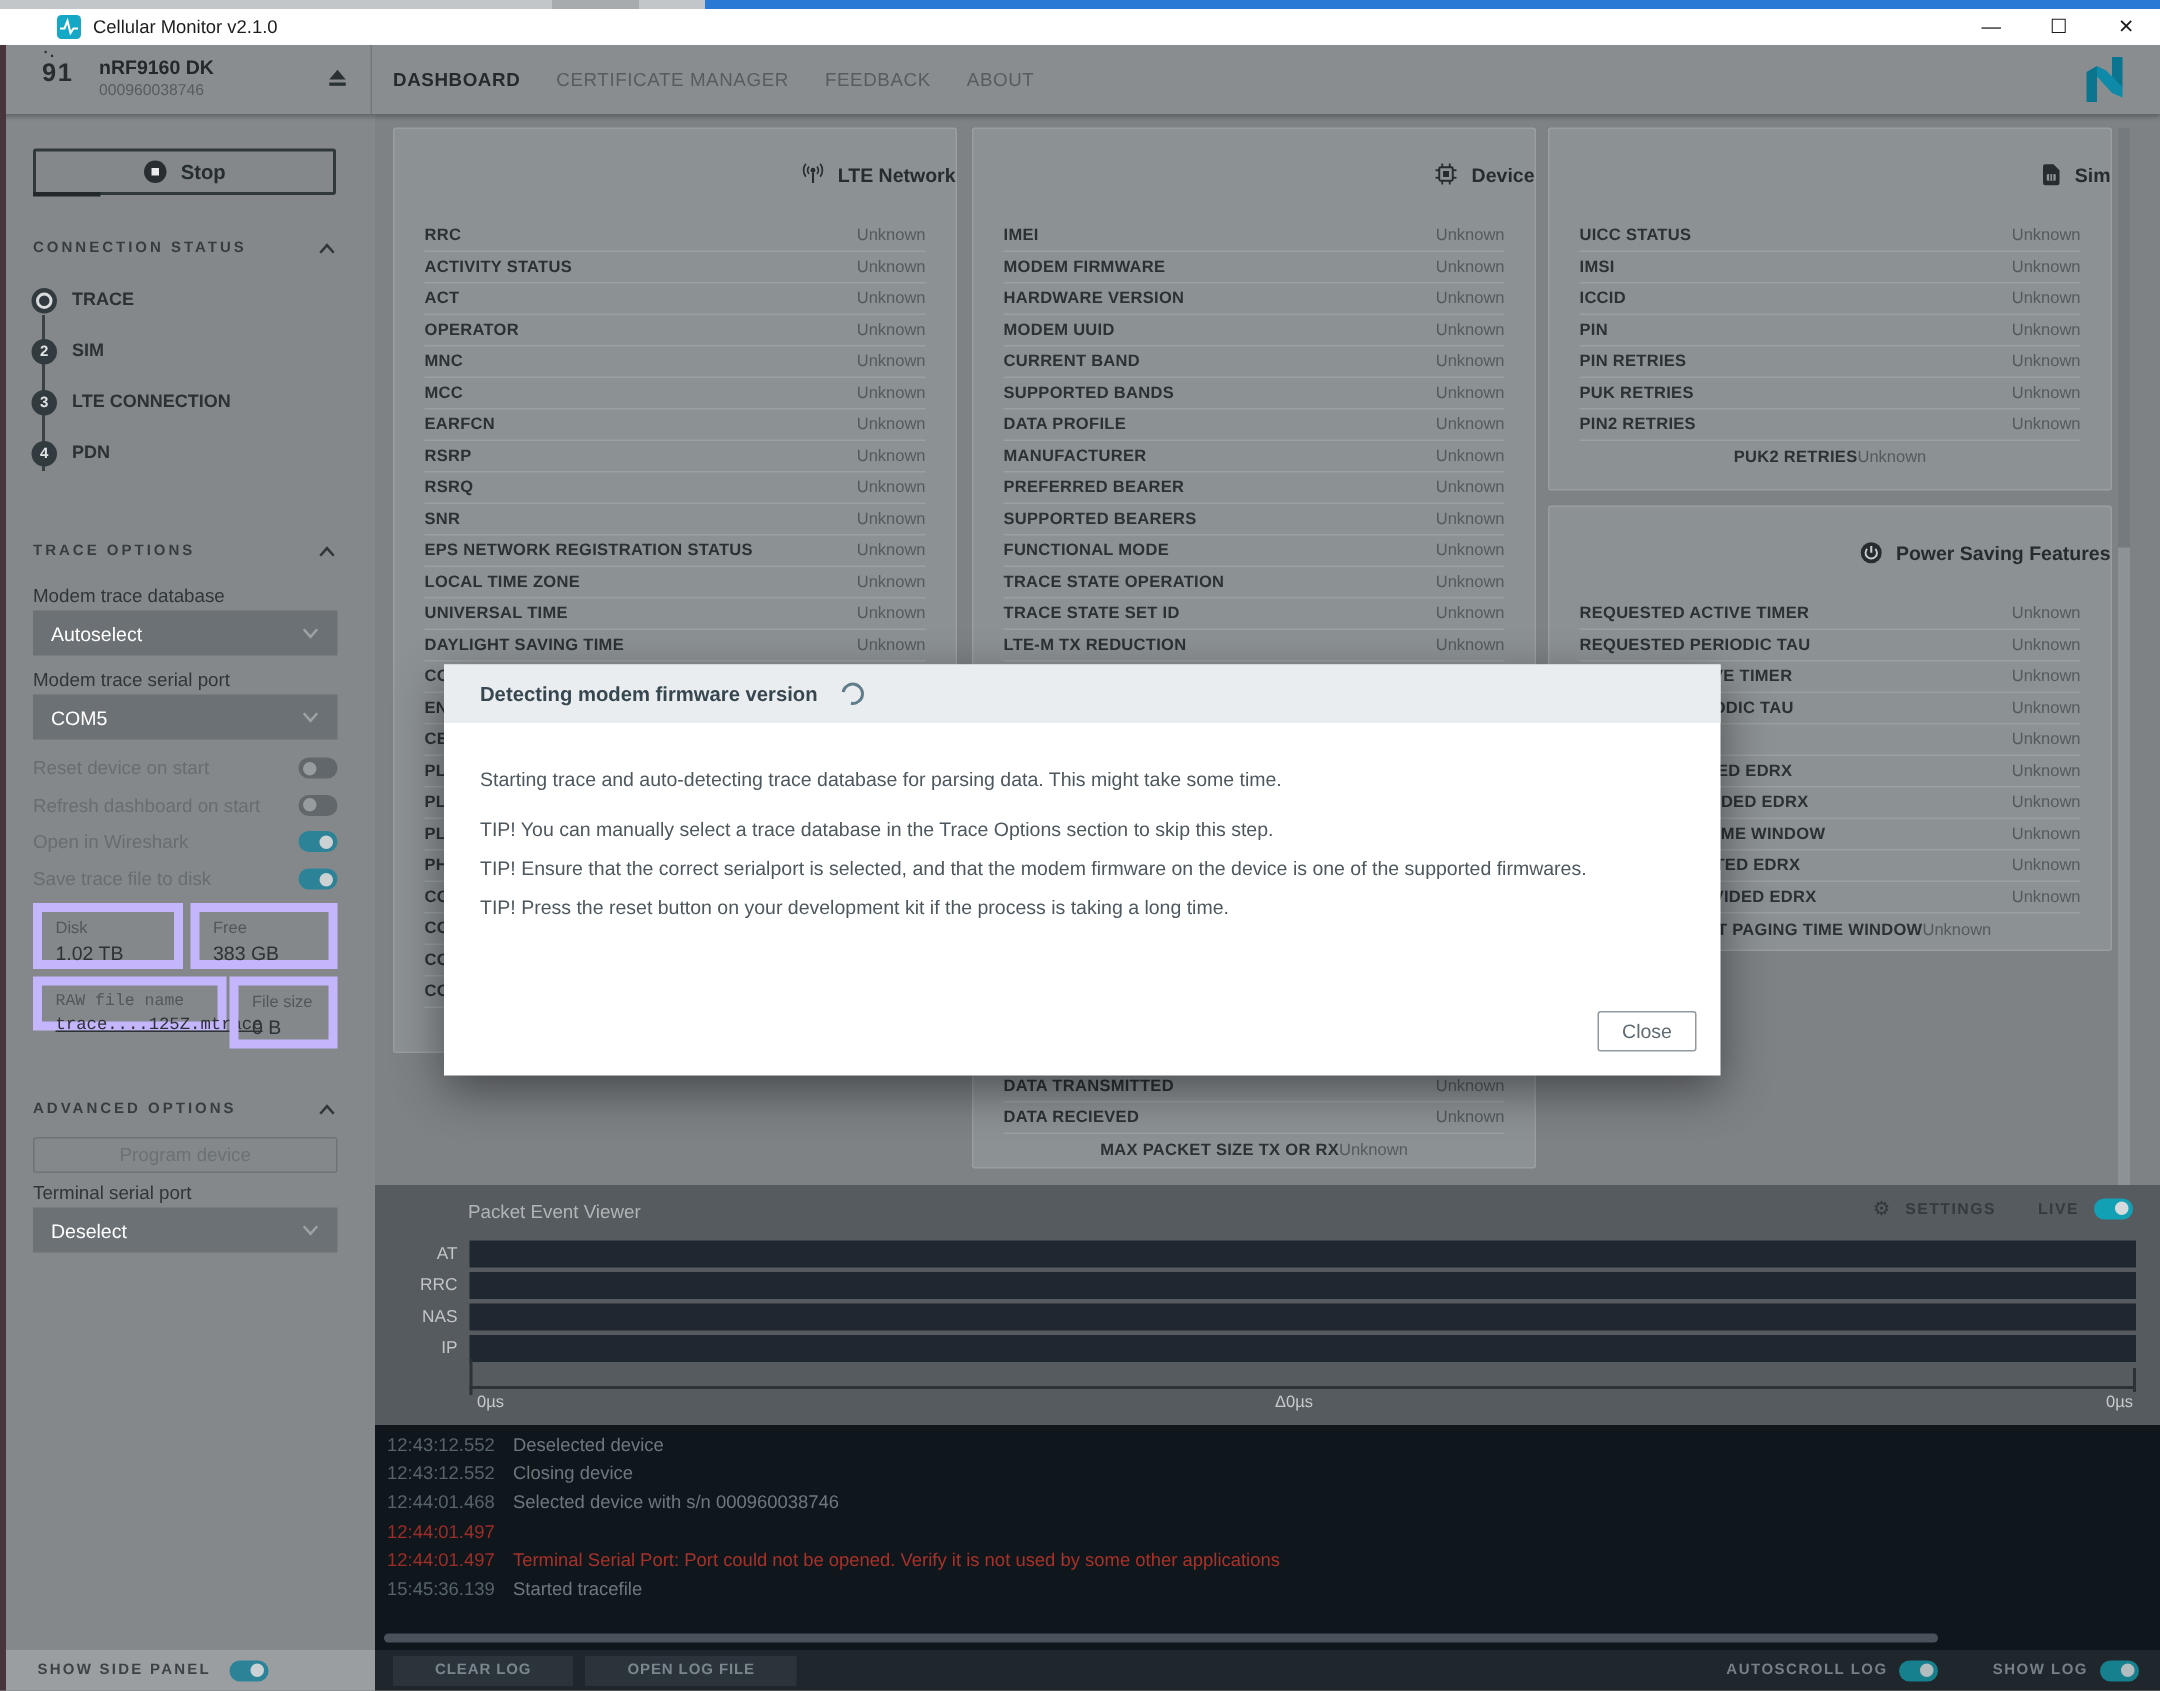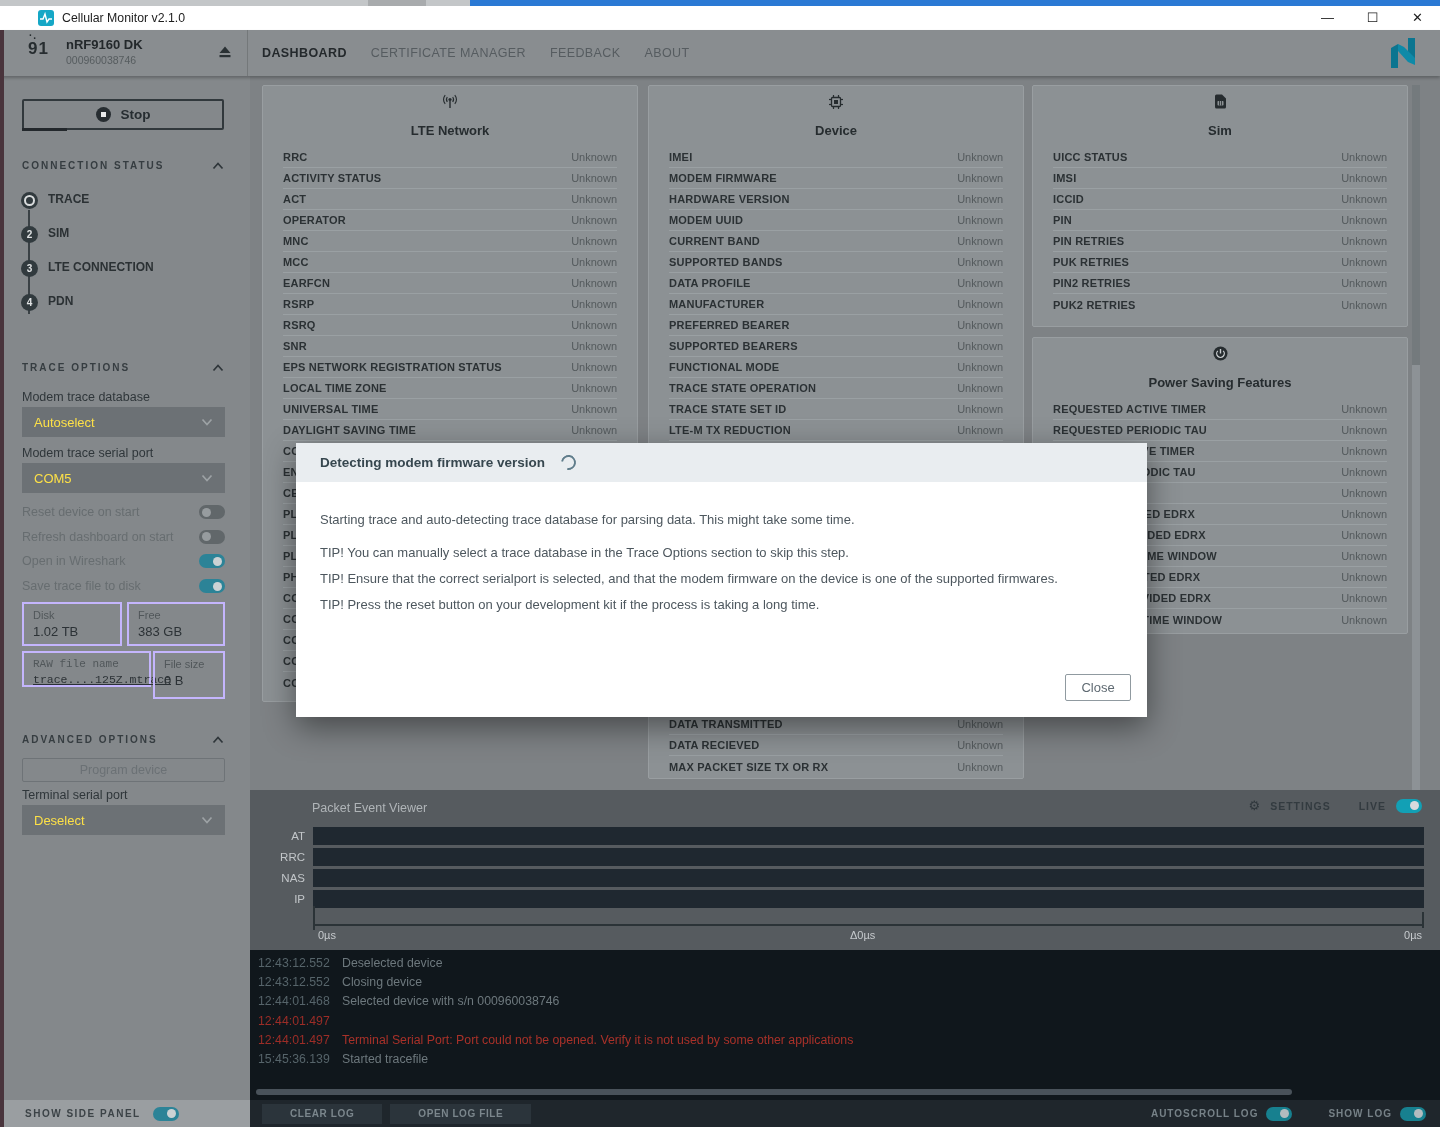--- a/index.html
+++ b/index.html
@@ -50,50 +50,50 @@
   #steps .connector { position:absolute; left:28px; top:18px; width:2px; height:104px; background:#3a4145; }
   .step { position:absolute; left:21px; display:flex; align-items:flex-start; }
   .step-circle { width:17px; height:17px; border-radius:50%; background:#313a3e; color:#dfe2e3;
                  font-size:10px; font-weight:bold; display:flex; align-items:center; justify-content:center; }
   .step-circle.loading::after { content:""; width:7px; height:7px; border-radius:50%; border:2px solid #d9dcdd; }
   .step-label { margin-left:10px; font-size:12px; font-weight:bold; color:#2b3134; white-space:nowrap; }
 
   .field-label { position:absolute; left:22px; font-size:12.5px; color:#2f363a; }
   .dd { position:absolute; left:22px; width:203px; height:30px; background:#6c7175; display:flex;
         align-items:center; justify-content:space-between; padding:0 12px; cursor:pointer; }
-  .dd .val { font-size:13px; color:#fde047; }
+  .dd .val { font-size:13px; color:#ffffff; }
 
   .toggle-row { position:absolute; left:22px; width:203px; height:18px; display:flex;
                 align-items:center; justify-content:space-between; }
   .toggle-row .tlabel { font-size:12.5px; color:#676d70; }
   .tg { width:26px; height:14px; border-radius:7px; background:#61676a; position:relative; cursor:pointer; flex:none; }
   .tg::after { content:""; position:absolute; top:2.5px; left:3px; width:9px; height:9px; border-radius:50%; background:#979c9f; }
   .tg.on { background:#2c8397; }
   .tg.on::after { left:auto; right:3px; background:#ccd2d4; }
 
-  .statbox { position:absolute; border:2px solid #c4b5fd; padding:5px 9px; }
+  .statbox { position:absolute; border:6px solid #c4b5fd; padding:5px 9px; }
   .statbox .slabel { font-size:11px; color:#51575a; }
   .statbox .sval { font-size:13px; color:#2c3236; margin-top:3px; }
   .statbox .sval.link { font-size:11.5px; text-decoration:underline; cursor:pointer; }
 
   #program-btn { position:absolute; left:22px; top:682px; width:203px; height:24px; border:1px solid #6e7377;
                  border-radius:2px; display:flex; align-items:center; justify-content:center;
                  font-size:12.5px; color:#6b7175; }
 
   
   .card { position:absolute; width:376px; background:#8c9194; border:1px solid #999ea1; border-radius:2px; }
   .card-lte    { left:262px;  top:85px;  height:617px; }
   .card-device { left:648px;  top:85px;  height:694px; }
   .card-sim    { left:1032px; top:85px;  height:242px; }
   .card-psm    { left:1032px; top:337px; height:297px; }
-  .card-head { height:44px; margin-top:8px; display:flex; align-items:center; justify-content:space-between; gap:9px;flex-direction:column; }
+  .card-head { height:44px; margin-top:8px; display:flex; align-items:center; justify-content:flex-end; gap:9px; }
   .card-title { font-size:13px; font-weight:bold; color:#262c2f; }
   .crows { padding:9px 20px 0 20px; }
   .crow { height:21px; display:flex; align-items:center; justify-content:space-between; border-bottom:1px solid #9aa0a3; }
-  .crow:last-child { border-bottom:none; }
+  .crow:last-child { border-bottom:none;justify-content:center; }
   .clabel { font-size:11px; font-weight:bold; color:#2b3134; letter-spacing:.2px; white-space:nowrap; }
   .cvalue { font-size:11px; color:#545a5d; white-space:nowrap; }
   #main-scrollbar { position:absolute; left:1412px; top:85px; width:8px; height:705px; background:#8d9296; }
   #main-scrollbar .thumb { position:absolute; left:0; top:0; width:8px; height:280px; background:#747a7d; }
 
   
   #pev { position:absolute; left:250px; top:790px; width:1190px; height:160px; background:#565b5f; }
   #pev-title { position:absolute; left:62px; top:11px; font-size:12.5px; color:#b0b5b8; }
   #pev-ctl { position:absolute; right:18px; top:8px; display:flex; align-items:center; gap:10px; }
   #pev-ctl .gear { font-size:13px; color:#2f373c; }

